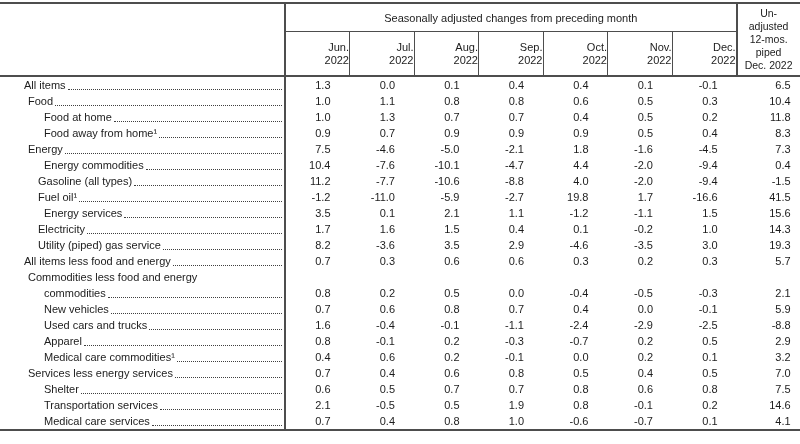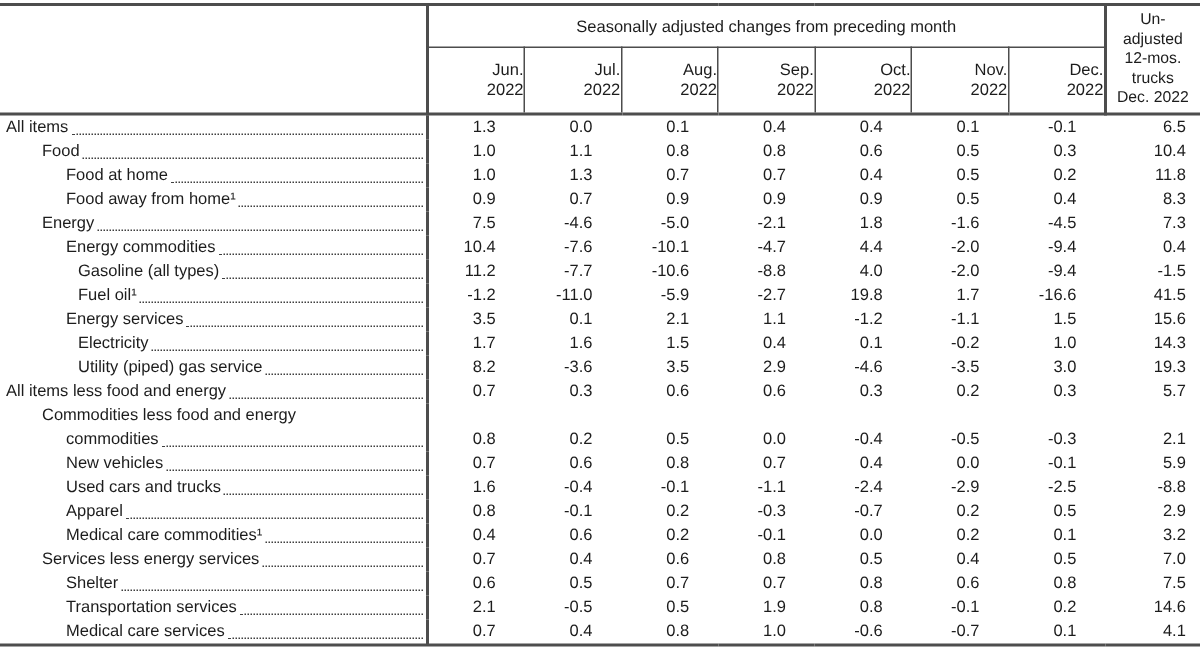--- a/index.html
+++ b/index.html
@@ -76,24 +76,24 @@
   .lbl { display: flex; }
   .lbl .txt { white-space: nowrap; }
   .lbl .dots {
     flex: 1 1 auto;
     border-bottom: 1px dotted #3f3f3f;
     margin: 0 2px 3px 2px;
     align-self: flex-end;
     min-width: 4px;
   }
   .l1 { line-height: 16px; }
-  .ind0 { padding-left: 4px; }
+  .ind0 { padding-left: 24px; }
   .ind1 { padding-left: 28px; }
   .ind2 { padding-left: 44px; }
-  .ind3 { padding-left: 52px; }
+  .ind3 { padding-left: 38px; }
 </style>
 </head>
 <body>
 
 <div class="page">
   <table class="cpi">
     <colgroup>
       <col class="c-stub">
       <col class="c-month">
         <col class="c-month">
@@ -105,21 +105,21 @@
       <col class="c-unadj">
     </colgroup>
     <thead>
       <tr>
         <th class="stub" rowspan="2"></th>
         <th class="group" colspan="7">Seasonally adjusted changes from preceding month</th>
         <th class="unadj" rowspan="2" id="unadj-th">
             <div>Un-</div>
             <div>adjusted</div>
             <div>12-mos.</div>
-            <div>trucks</div>
+            <div>piped</div>
             <div>Dec. 2022</div>
           </th>
       </tr>
       <tr class="month-row" id="month-row">
           <th>
             <div>Jun.</div>
             <div>2022</div>
           </th>
           <th>
             <div>Jul.</div>

